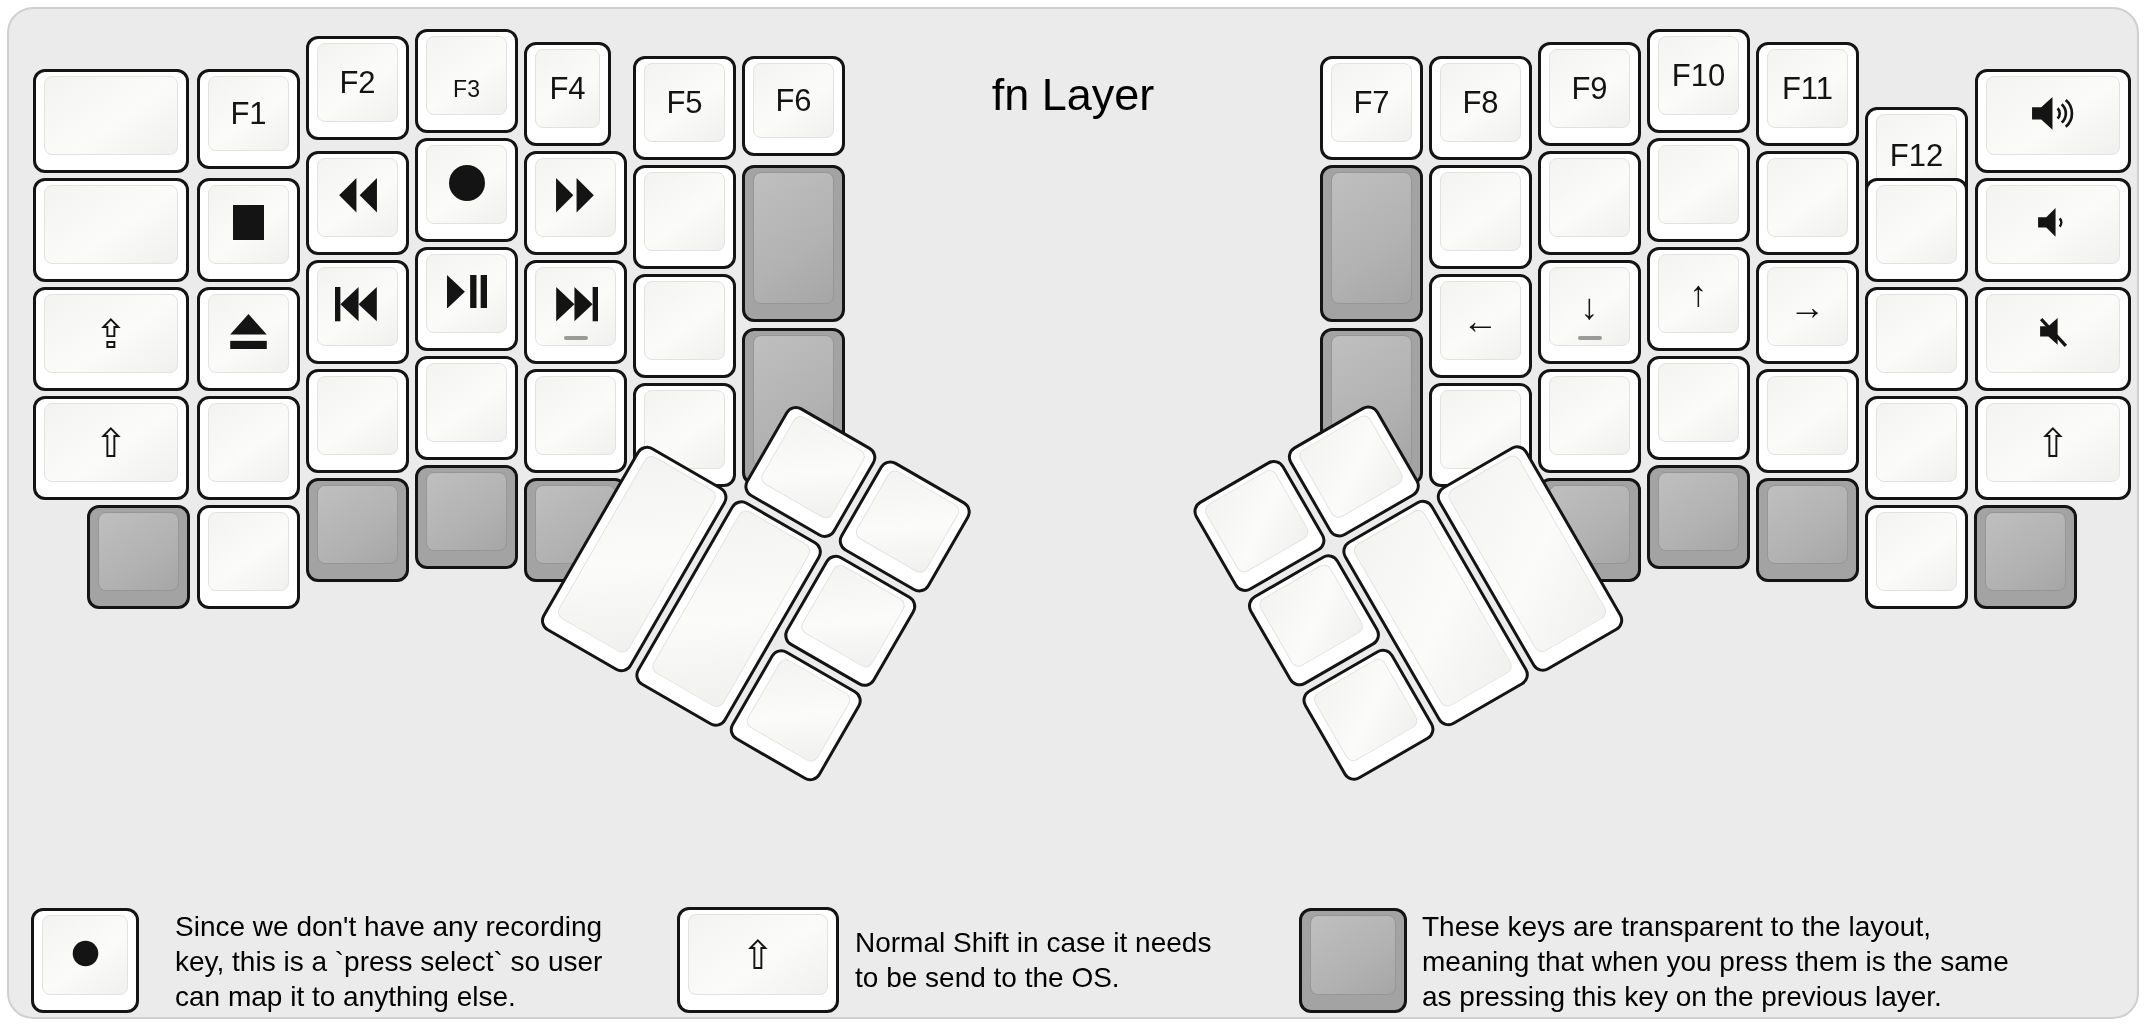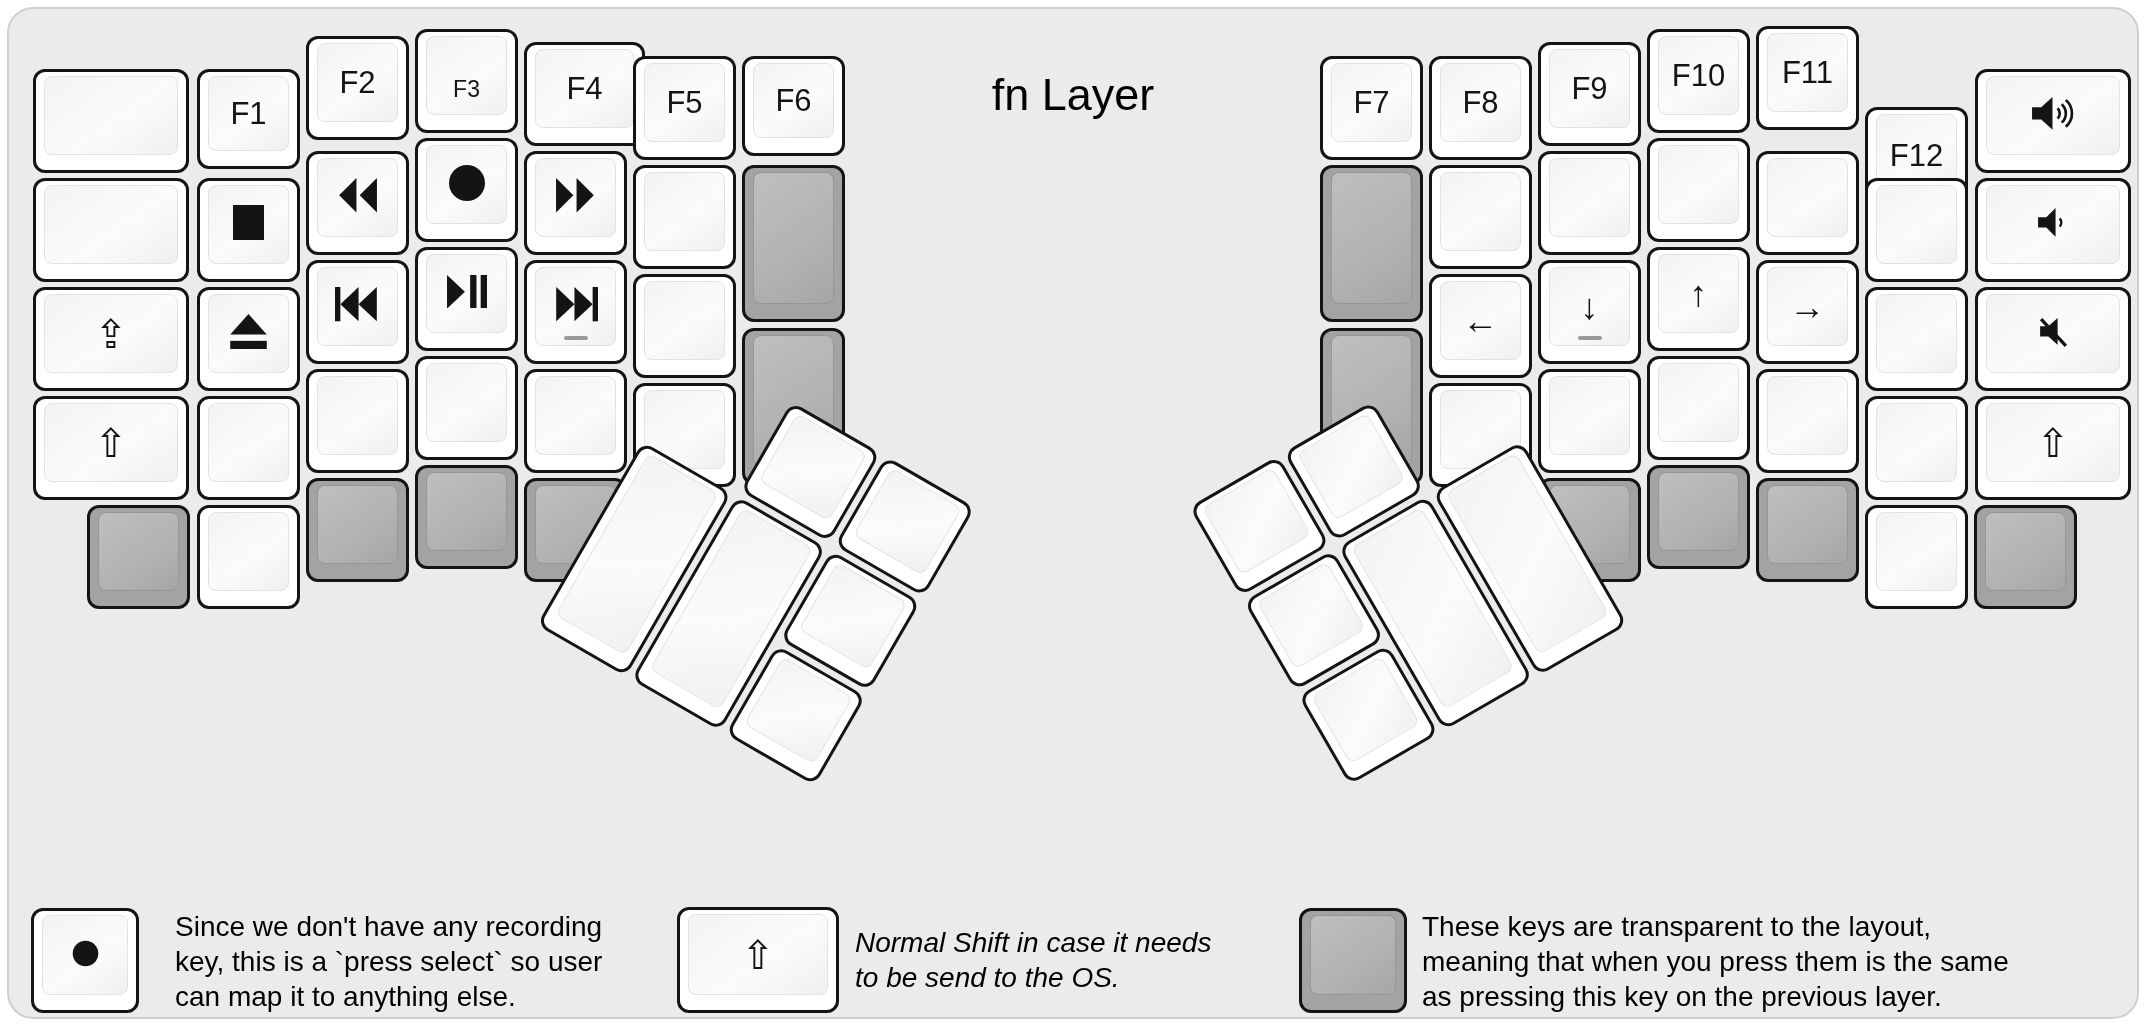--- a/index.html
+++ b/index.html
@@ -109,21 +109,21 @@
             <span class="icon"><svg width="40" viewBox="0 0 38 32" fill="#141414" xmlns="http://www.w3.org/2000/svg">
                 <path d="M0 0 L17 16 L0 32 Z"></path>
                 <rect x="22" y="0" width="6" height="32"></rect>
                 <rect x="32" y="0" width="6" height="32"></rect>
               </svg></span>
           </div>
         </div>
         <div class="key white" style="left: 406px; top: 347px; width: 103px; height: 104px;">
           <div class="key-top"></div>
         </div>
-        <div class="key white" style="left: 515px; top: 33px; width: 121px; height: 104px;">
+        <div class="key white" style="left: 515px; top: 33px; width: 87px; height: 104px;">
           <div class="key-top">
             <span class="key-label" style="font-size: 31px;">F4</span>
           </div>
         </div>
         <div class="key white" style="left: 515px; top: 142px; width: 103px; height: 104px;">
           <div class="key-top">
             <span class="icon"><svg width="41" viewBox="0 0 38 32" fill="#141414" xmlns="http://www.w3.org/2000/svg">
                 <path d="M1 0 L17 16 L1 32 Z"></path>
                 <path d="M20 0 L36 16 L20 32 Z"></path>
               </svg></span>
@@ -237,21 +237,21 @@
           <div class="key-top"></div>
         </div>
         <div class="key white" style="left: 1638px; top: 238px; width: 103px; height: 104px;">
           <div class="key-top">
             <span class="key-label" style="font-size: 36px;">↑</span>
           </div>
         </div>
         <div class="key white" style="left: 1638px; top: 347px; width: 103px; height: 104px;">
           <div class="key-top"></div>
         </div>
-        <div class="key white" style="left: 1747px; top: 17px; width: 103px; height: 104px;">
+        <div class="key white" style="left: 1747px; top: 33px; width: 103px; height: 104px;">
           <div class="key-top">
             <span class="key-label" style="font-size: 31px;">F11</span>
           </div>
         </div>
         <div class="key white" style="left: 1747px; top: 142px; width: 103px; height: 104px;">
           <div class="key-top"></div>
         </div>
         <div class="key white" style="left: 1747px; top: 251px; width: 103px; height: 104px;">
           <div class="key-top">
             <span class="key-label" style="font-size: 36px;">→</span>
@@ -370,21 +370,21 @@
           </div>
         </div>
         <div class="legend-text" style="left: 166px; top: 951.5px;">Since we don't have any recording
 key, this is a `press select` so user
 can map it to anything else.</div>
         <div class="key white" style="left: 668px; top: 898px; width: 162px; height: 106px;">
           <div class="key-top">
             <span class="key-label" style="font-size: 40px;">⇧</span>
           </div>
         </div>
-        <div class="legend-text" style="left: 846px; top: 951px; font-style: italic;">Normal Shift in case it needs
+        <div class="legend-text" style="left: 846px; top: 951px;">Normal Shift in case it needs
 to be send to the OS.</div>
         <div class="key gray" style="left: 1290px; top: 899px; width: 108px; height: 105px;">
           <div class="key-top"></div>
         </div>
         <div class="legend-text" style="left: 1413px; top: 951.5px;">These keys are transparent to the layout,
 meaning that when you press them is the same
 as pressing this key on the previous layer.</div>
       </div>
   </div>
 </div>

